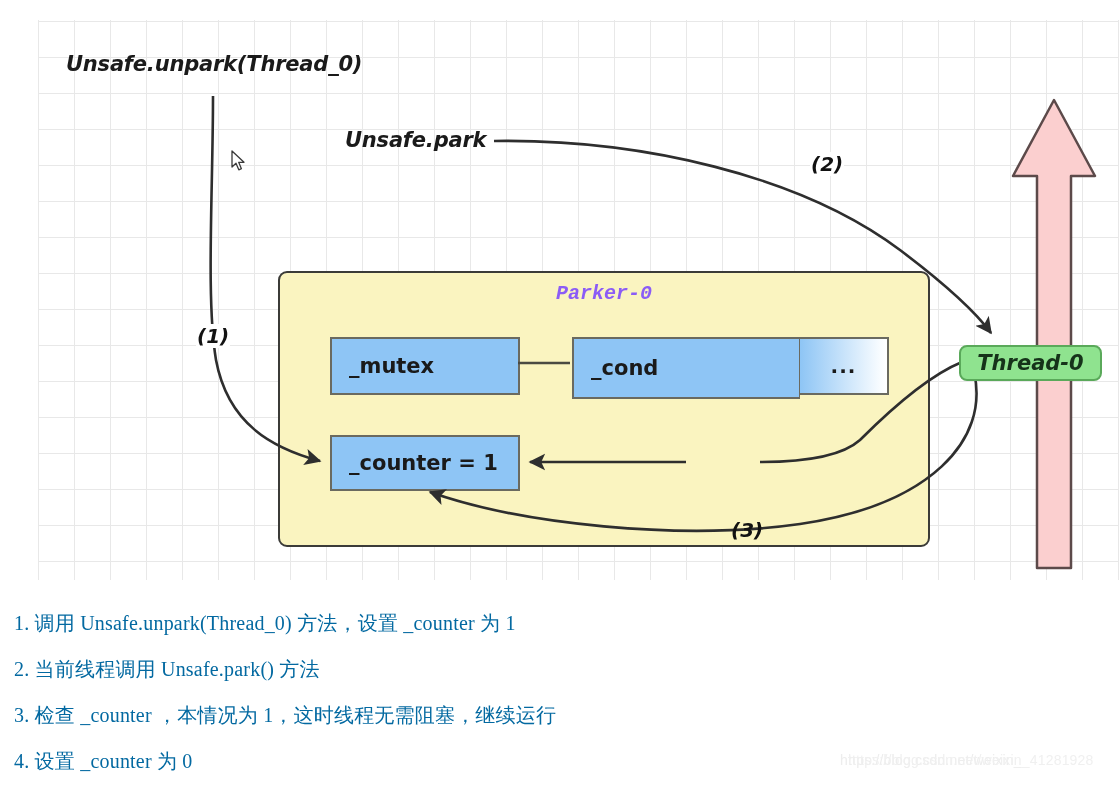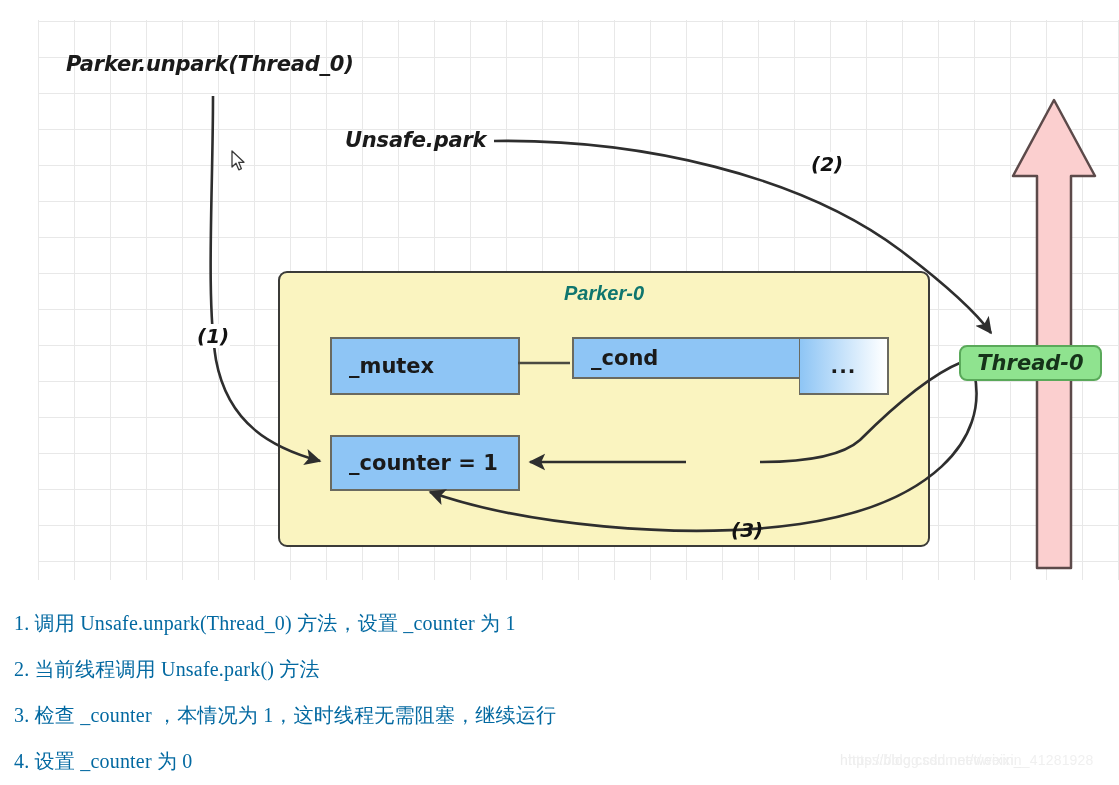--- a/index.html
+++ b/index.html
@@ -108,25 +108,25 @@
     border: 2px solid #3b3b38;
     border-radius: 9px;
     box-sizing: border-box;
   }
   #parker-title {
     position: absolute;
     left: 0;
     top: 9px;
     width: 100%;
     text-align: center;
-    font-family: Liberation Sans, sans-serif;
+    font-family: Liberation Mono, monospace;
     font-style: italic;
     font-weight: bold;
     font-size: 20px;
-    color: #0f766e;
+    color: #8b5cf6;
   }
 
   .field-box {
     position: absolute;
     background: #8ec5f5;
     border: 2px solid #6a6a60;
     box-sizing: border-box;
     font-family: "DejaVu Sans", sans-serif;
     font-weight: bold;
     font-size: 21px;
@@ -139,21 +139,21 @@
   #box-mutex {
     left: 50px;
     top: 64px;
     width: 190px;
     height: 58px;
   }
   #box-cond {
     left: 292px;
     top: 64px;
     width: 228px;
-    height: 42px;
+    height: 62px;
     border-right: 1px solid #6a6a60;
   }
   #box-dots {
     left: 519px;
     top: 64px;
     width: 90px;
     height: 58px;
     border-left: 1px solid #6a6a60;
     background: linear-gradient(to right, #8ec5f5 0%, #f8fcff 92%, #ffffff 100%);
     justify-content: center;
@@ -280,21 +280,21 @@
       <path d="M 494 141 C 640 139, 800 175, 900 250 C 953 290, 980 318, 991 333" fill="none" stroke="#2e2e2e" stroke-width="2.6" marker-end="url(#ah)"></path>
 
       <path d="M 974 372 C 990 440, 930 505, 800 524 C 680 541, 520 524, 430 492" fill="none" stroke="#2e2e2e" stroke-width="2.6" marker-end="url(#ah)"></path>
 
       <path d="M 962 362 C 930 375, 890 410, 860 440 C 840 458, 800 462, 760 462" fill="none" stroke="#2e2e2e" stroke-width="2.6"></path>
       <path d="M 686 462 L 530 462" fill="none" stroke="#2e2e2e" stroke-width="2.6" marker-end="url(#ah)"></path>
 
       <line x1="518" y1="363" x2="570" y2="363" stroke="#4a4a42" stroke-width="2.6"></line>
     </svg>
 
-    <div class="diag-label" id="label-unpark">Parker.unpark(Thread_0)</div>
+    <div class="diag-label" id="label-unpark">Unsafe.unpark(Thread_0)</div>
     <div class="diag-label" id="label-park">Unsafe.park</div>
 
     <div class="step-num" id="step-1">(1)</div>
     <div class="step-num" id="step-2">(2)</div>
     <div class="step-num" id="step-3">(3)</div>
 
     <div id="thread-badge">Thread-0</div>
 
     <svg id="cursor" viewBox="0 0 16 22">
       <path d="M 1 1 L 1 17 L 5 13.2 L 7.8 19.8 L 10.4 18.7 L 7.7 12.3 L 13 12.3 Z" fill="#ffffff" stroke="#3a3a3a" stroke-width="1.3" stroke-linejoin="round"></path>

